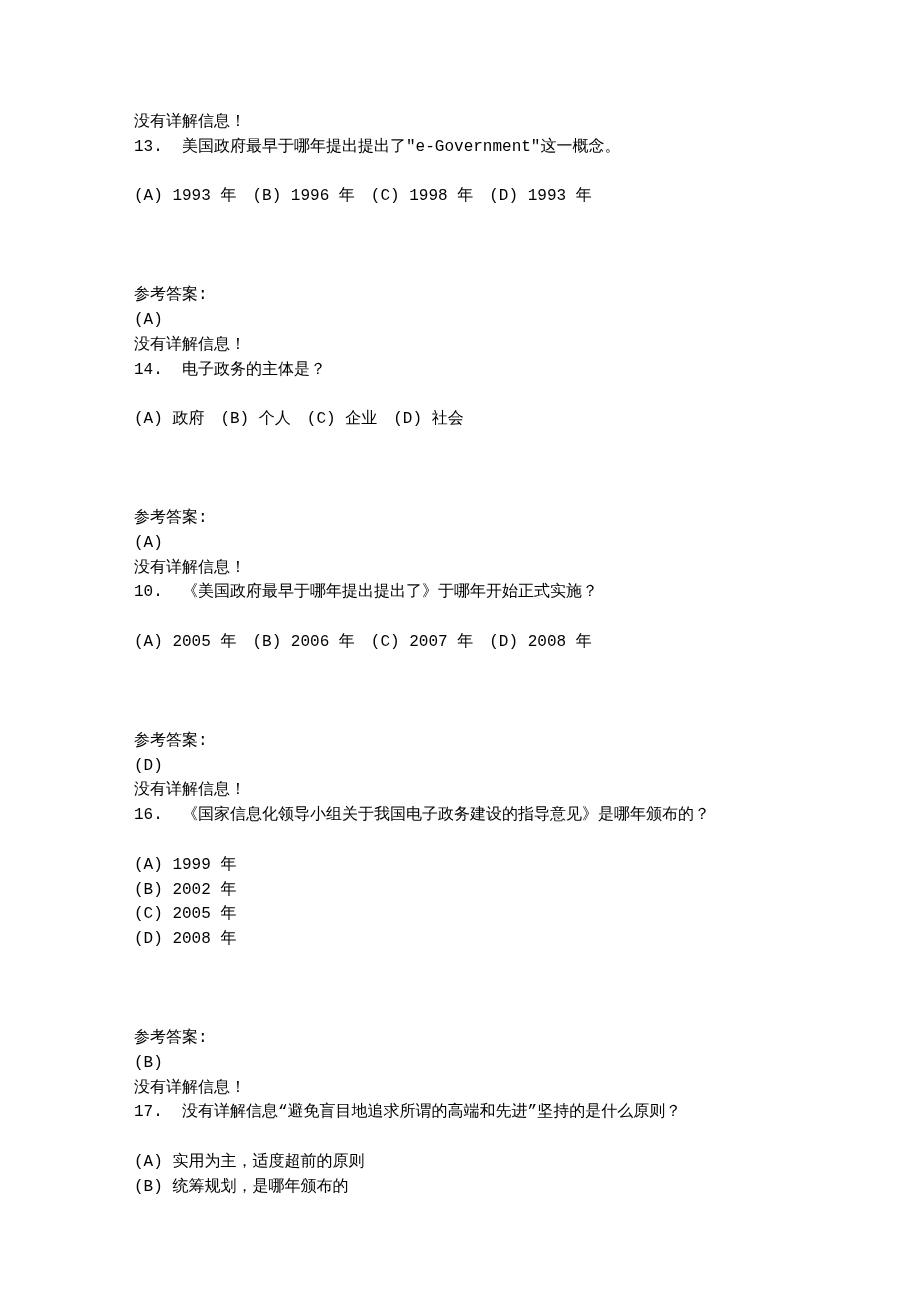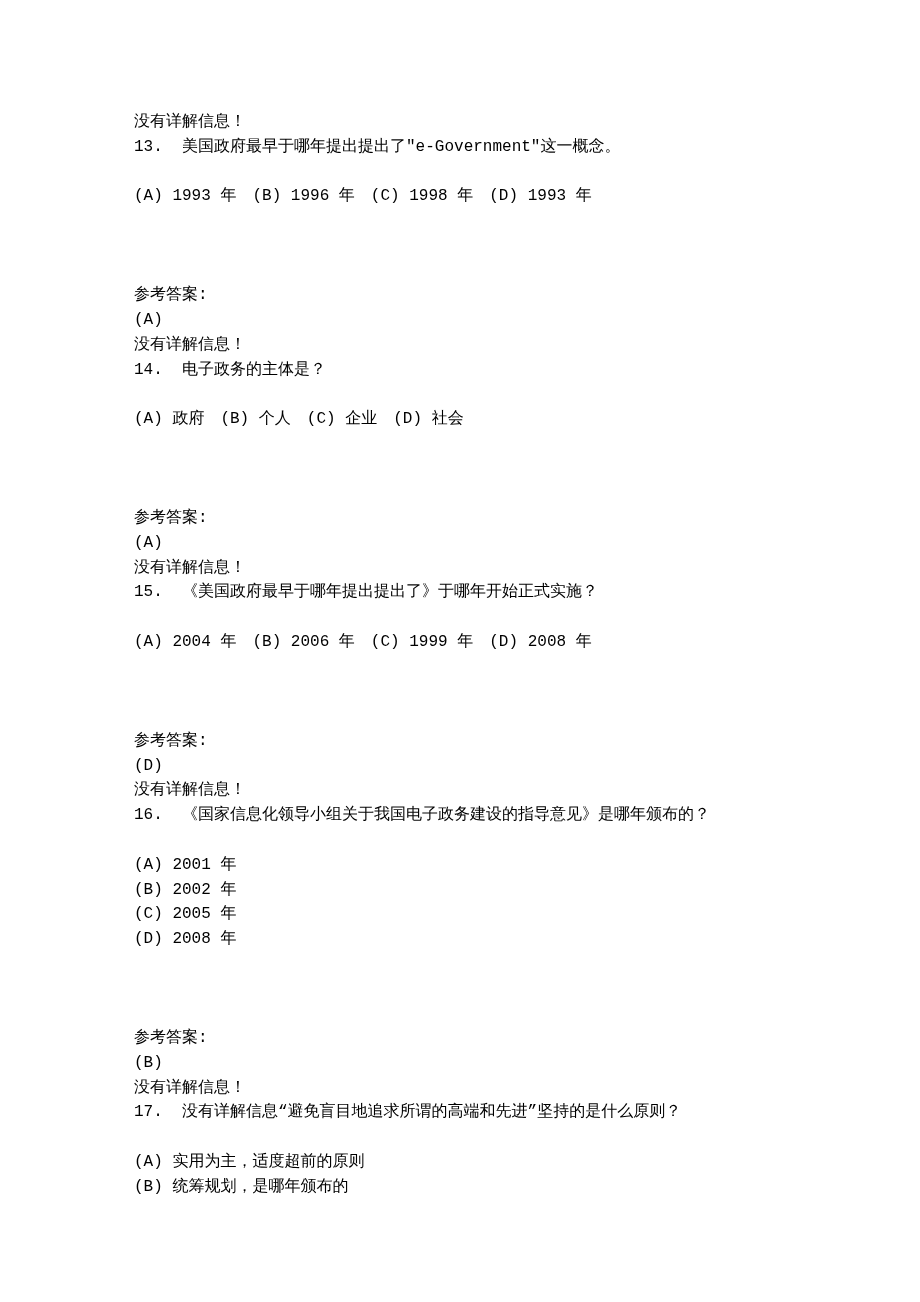--- a/index.html
+++ b/index.html
@@ -42,31 +42,31 @@
 <div class="line">没有详解信息！</div>
 
 <div class="line"><span>14.</span>&nbsp;&nbsp;<span>电子政务的主体是？</span></div>
 <div class="line">&nbsp;</div>
 <div class="line inline-options"><span>(A) 政府</span><span>(B) 个人</span><span>(C) 企业</span><span>(D) 社会</span></div>
 <div class="block-spacer"></div>
 <div class="line">参考答案:</div>
 <div class="line">(A)</div>
 <div class="line">没有详解信息！</div>
 
-<div class="line"><span>15.</span>&nbsp;&nbsp;<span>《美国政府最早于哪年提出提出了》于哪年开始正式实施？</span></div>
+<div class="line"><span>10.</span>&nbsp;&nbsp;<span>《美国政府最早于哪年提出提出了》于哪年开始正式实施？</span></div>
 <div class="line">&nbsp;</div>
-<div class="line inline-options"><span>(A) 2004 年</span><span>(B) 2006 年</span><span>(C) 1999 年</span><span>(D) 2008 年</span></div>
+<div class="line inline-options"><span>(A) 2005 年</span><span>(B) 2006 年</span><span>(C) 2007 年</span><span>(D) 2008 年</span></div>
 <div class="block-spacer"></div>
 <div class="line">参考答案:</div>
 <div class="line">(D)</div>
 <div class="line">没有详解信息！</div>
 
 <div class="line"><span>16.</span>&nbsp;&nbsp;<span>《国家信息化领导小组关于我国电子政务建设的指导意见》是哪年颁布的？</span></div>
 <div class="line">&nbsp;</div>
-<div class="line">(A) 2001 年</div>
+<div class="line">(A) 1999 年</div>
 <div class="line">(B) 2002 年</div>
 <div class="line">(C) 2005 年</div>
 <div class="line">(D) 2008 年</div>
 <div class="block-spacer"></div>
 <div class="line">参考答案:</div>
 <div class="line">(B)</div>
 <div class="line">没有详解信息！</div>
 
 <div class="line"><span>17.</span>&nbsp;&nbsp;<span>没有详解信息“避免盲目地追求所谓的高端和先进”坚持的是什么原则？</span></div>
 <div class="line">&nbsp;</div>

